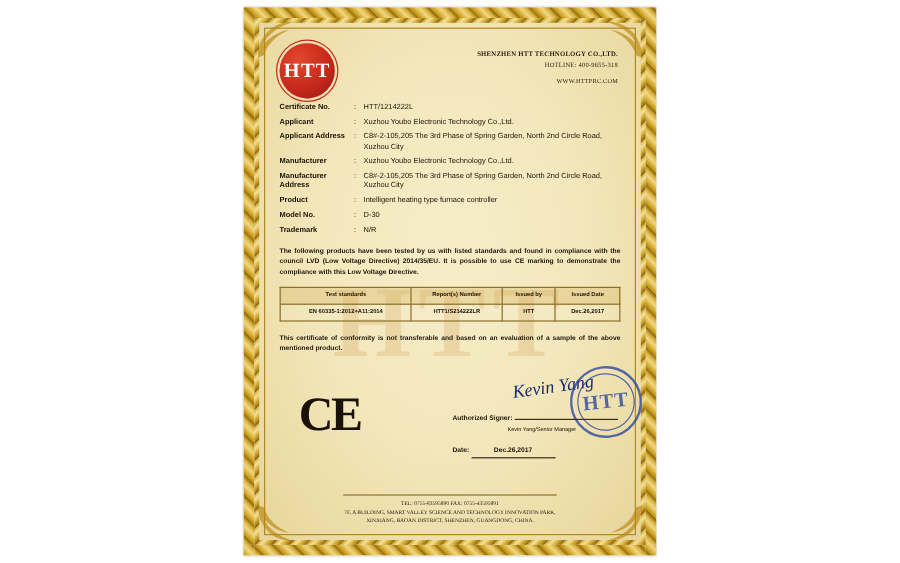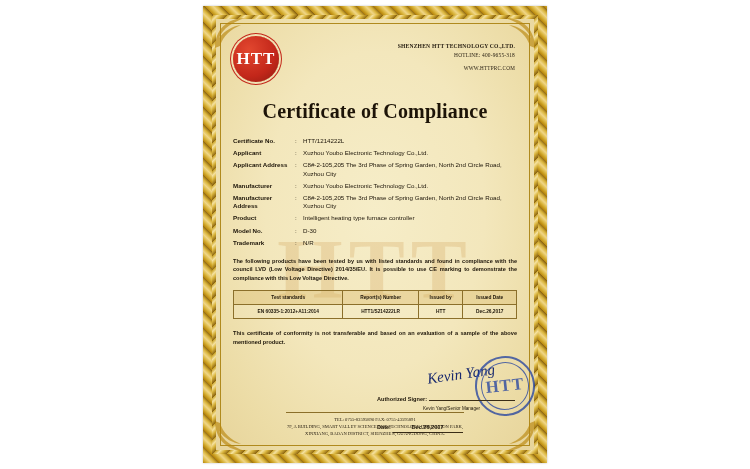--- a/index.html
+++ b/index.html
@@ -224,21 +224,20 @@
 
       <div class="header">
         <div class="logo">HTT</div>
         <div class="company">
           <div class="nm">SHENZHEN HTT TECHNOLOGY CO.,LTD.</div>
           <div>HOTLINE: 400-9655-318</div>
           <div class="web">WWW.HTTPRC.COM</div>
         </div>
       </div>
 
-      <div class="title">Certificate of Compliance</div>
 
       <div class="fields">
         <div class="row">
           <div class="lbl">Certificate No.</div>
           <div class="colon">:</div>
           <div class="val">HTT/1214222L</div>
         </div>
         <div class="row">
           <div class="lbl">Applicant</div>
           <div class="colon">:</div>
@@ -293,20 +292,21 @@
             <td>HTT1/S214222LR</td>
             <td>HTT</td>
             <td>Dec.26,2017</td>
           </tr>
         </tbody>
       </table>
 
       <div class="para2">This certificate of conformity is not transferable and based on an evaluation of a sample of the above mentioned product.</div>
 
       <div class="sigwrap">
+        <div class="ce">CE</div>
 
         <div class="script">Kevin Yang</div>
         <div class="stamp">HTT</div>
 
         <div class="signline">
           <span>Authorized Signer:</span>
           <span class="under"></span>
         </div>
         <div class="signname">Kevin Yang/Senior Manager</div>
 

